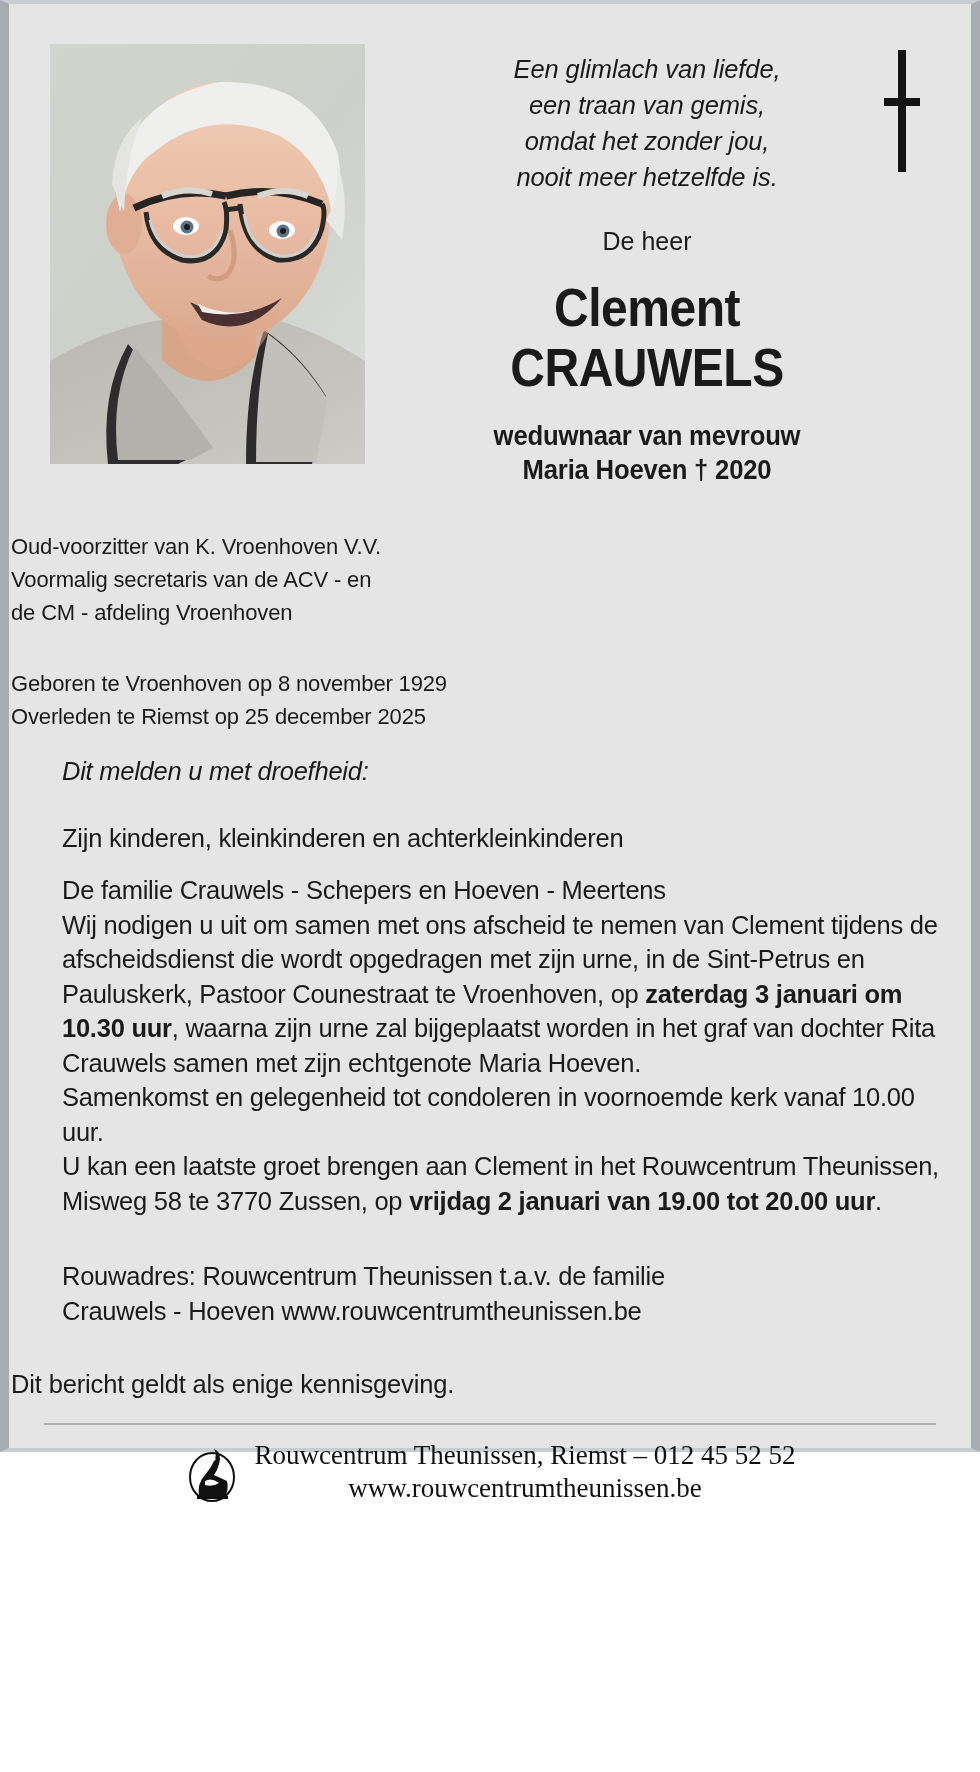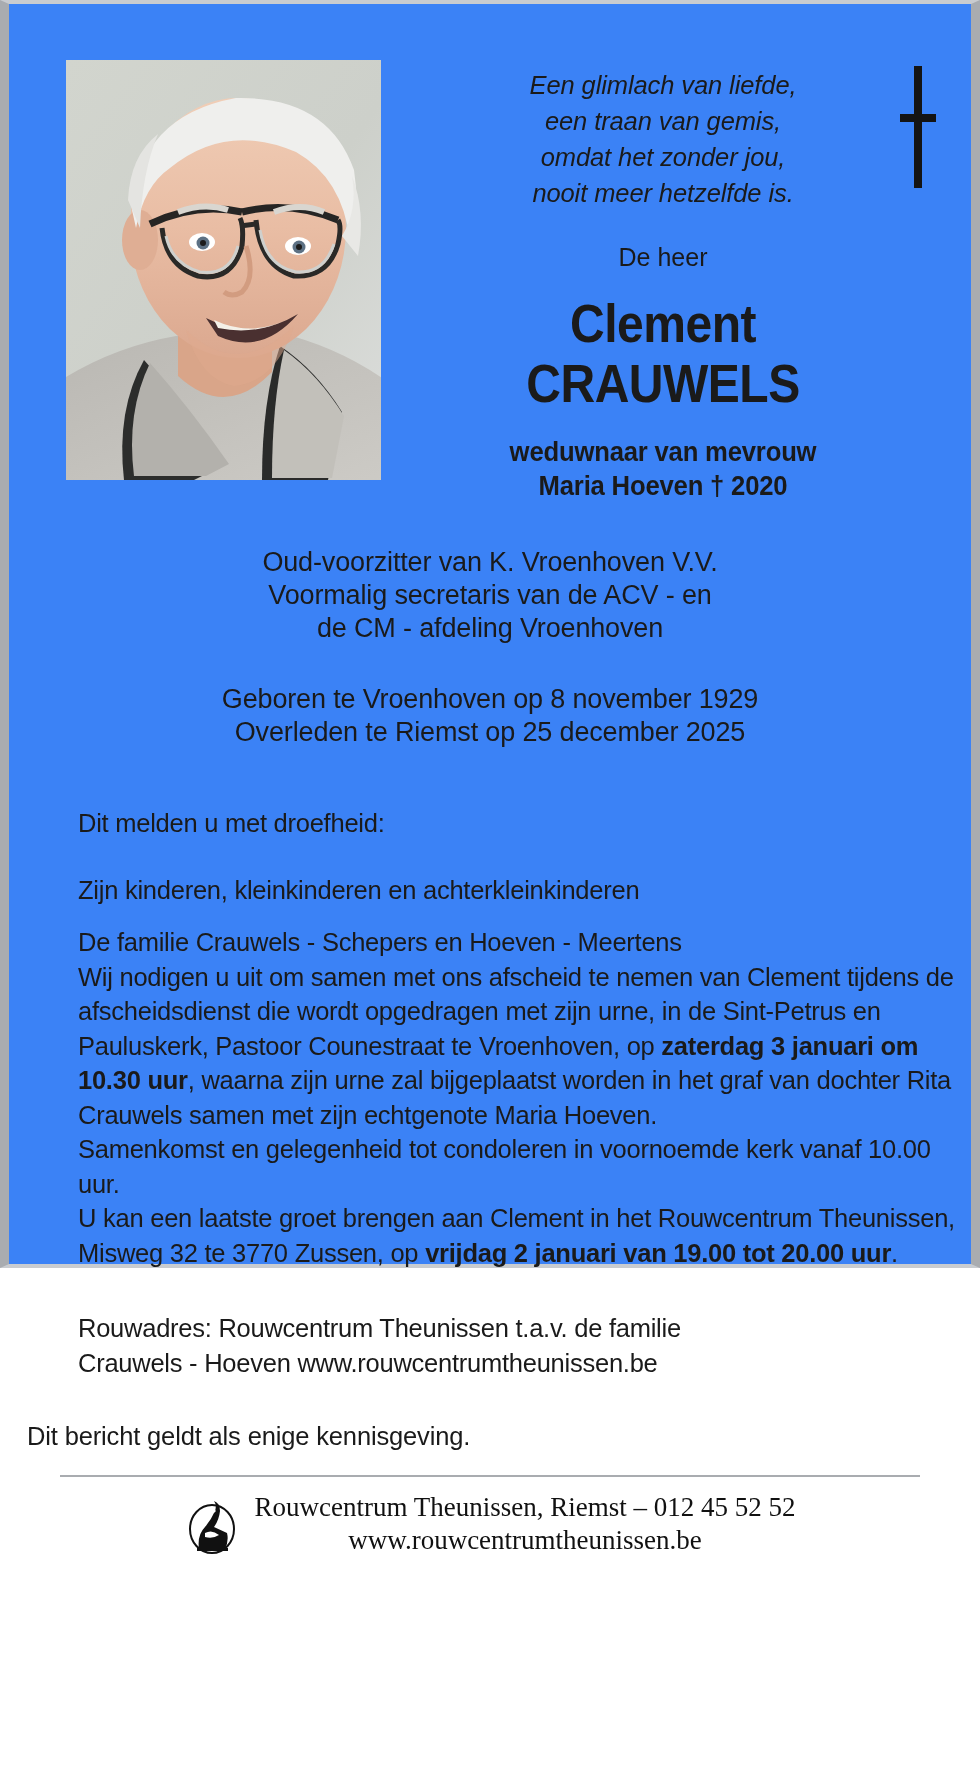--- a/index.html
+++ b/index.html
@@ -13,27 +13,27 @@
     height: 1772px;
     font-family: "Liberation Sans", sans-serif;
     color: #1a1a1a;
     overflow: hidden;
   }
 
   .card {
     position: relative;
     box-sizing: border-box;
     width: 980px;
-    height: 1268px;
-    background: #3b82f6;
+    height: 1452px;
+    background: #e5e5e5;
     border-left: 9px solid #a9acb0;
     border-right: 9px solid #a9acb0;
     border-top: 4px solid #c9ccd0;
     border-bottom: 4px solid #c9ccd0;
-    padding: 18px;
+    padding: 2px;
   }
 
   
   .top {
     position: relative;
     height: 470px;
   }
 
   .portrait {
     position: absolute;
@@ -104,41 +104,41 @@
     font-size: 27px;
     line-height: 34px;
     font-weight: 700;
     letter-spacing: -0.2px;
     transform: scaleX(0.95);
     transform-origin: center center;
   }
 
   
   .center-block {
-    text-align: center;
-    font-size: 27px;
+    text-align: left;
+    font-size: 22px;
     line-height: 33px;
     letter-spacing: -0.15px;
   }
   .roles { margin-top: 54px; }
   .dates { margin-top: 38px; }
 
   
   .body-text {
     margin: 0 0 0 51px;
     width: 880px;
     text-align: left;
     font-size: 25.5px;
     line-height: 34.5px;
     letter-spacing: -0.25px;
   }
   .gap-a { margin-top: 41px; }
   .gap-b { margin-top: 32px; }
   .gap-c { margin-top: 18px; }
-  .gap-d { margin-top: 57px; }
+  .gap-d { margin-top: 21px; font-style: italic; }
   .gap-e { }
   .body-text b { font-weight: 700; }
 
   .closing {
     margin-top: 40px;
     text-align: left;
     font-size: 25.5px;
     line-height: 32px;
     letter-spacing: -0.15px;
   }
@@ -292,21 +292,21 @@
 
   <div class="body-text gap-d">Dit melden u met droefheid:</div>
   <div class="body-text gap-b">Zijn kinderen, kleinkinderen en achterkleinkinderen</div>
   <div class="body-text gap-c">De familie Crauwels - Schepers en Hoeven - Meertens</div>
 
   <div class="body-text gap-e">
     <span>Wij nodigen u uit om samen met ons afscheid te nemen van Clement tijdens de afscheidsdienst die wordt opgedragen met zijn urne, in de Sint-Petrus en Pauluskerk, Pastoor Counestraat te Vroenhoven, op </span><b>zaterdag 3 januari om 10.30 uur</b><span>, waarna zijn urne zal bijgeplaatst worden in het graf van dochter Rita Crauwels samen met zijn echtgenote Maria Hoeven.</span>
   </div>
   <div class="body-text">Samenkomst en gelegenheid tot condoleren in voornoemde kerk vanaf 10.00 uur.</div>
   <div class="body-text">
-    <span>U kan een laatste groet brengen aan Clement in het Rouwcentrum Theunissen, Misweg 32 te 3770 Zussen, op </span><b>vrijdag 2 januari van 19.00 tot 20.00 uur</b><span>.</span>
+    <span>U kan een laatste groet brengen aan Clement in het Rouwcentrum Theunissen, Misweg 58 te 3770 Zussen, op </span><b>vrijdag 2 januari van 19.00 tot 20.00 uur</b><span>.</span>
   </div>
 
   <div class="body-text gap-a">
     <div>Rouwadres: Rouwcentrum Theunissen t.a.v. de familie</div>
     <div>Crauwels - Hoeven     www.rouwcentrumtheunissen.be</div>
   </div>
 
   <div class="closing">Dit bericht geldt als enige kennisgeving.</div>
 
   <div class="footer-rule"></div>

